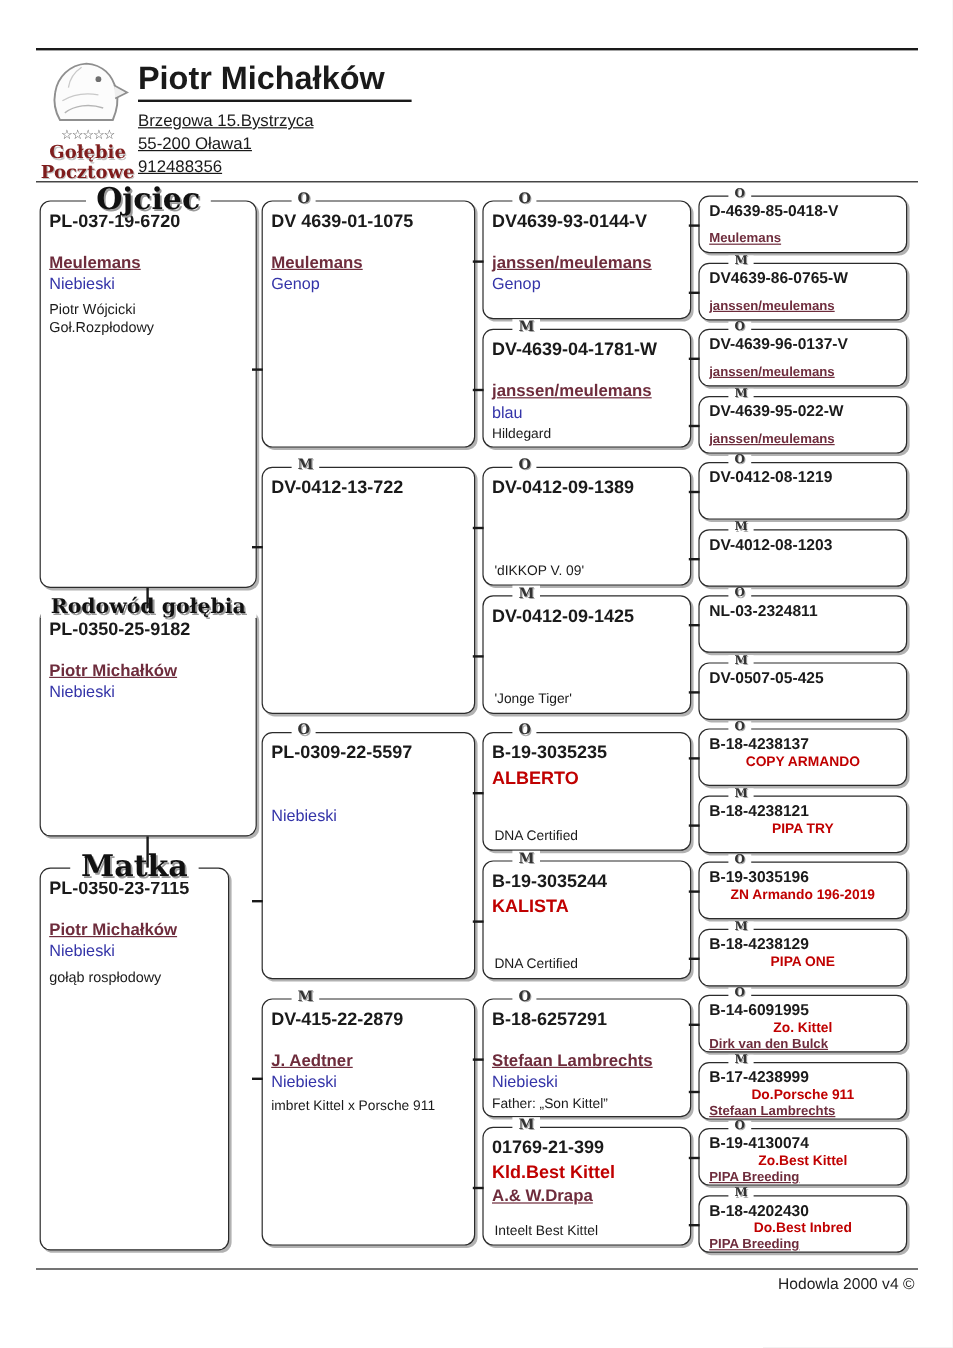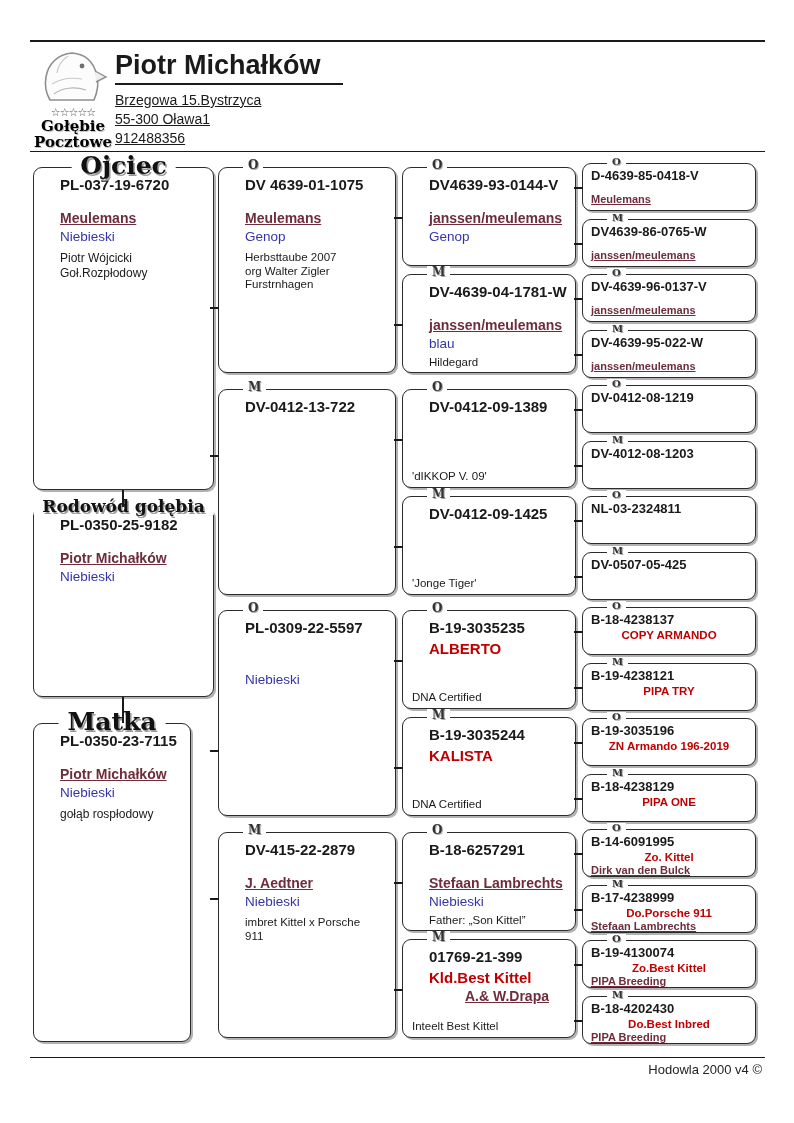--- a/index.html
+++ b/index.html
@@ -5,29 +5,29 @@
   html,body{margin:0;padding:0;background:#e8e8e8;}
   .page{position:relative;width:794px;height:1123px;background:#ffffff;margin:0 auto;
         font-family:"Liberation Sans",sans-serif;color:#1a1a1a;overflow:hidden;}
   .rule{position:absolute;left:30px;width:735px;height:0;border-top:2px solid #1a1a1a;}
   .rule.thin{border-top-width:1.5px;}
 
   
   .logo{position:absolute;left:34px;top:50px;width:78px;text-align:center;}
   .logo .stars{font-size:11px;letter-spacing:-1px;color:#555;line-height:11px;margin-top:1px;}
   .logo .brand{font-family:"DejaVu Serif",serif;font-weight:bold;font-size:15px;line-height:16px;
-               color:#000000;text-shadow:1px 1px 0 #c4c4c4;}
+               color:#7f1d1d;text-shadow:1px 1px 0 #c4c4c4;}
   .owner{position:absolute;left:115px;top:50px;}
   .owner h1{margin:0;font-size:27px;line-height:30px;font-weight:bold;display:inline-block;
             border-bottom:2px solid #1a1a1a;padding:0 22px 3px 0;}
   .owner .addr{margin-top:6px;font-size:14px;line-height:19px;text-decoration:underline;}
 
   
   .pbox{position:absolute;background:#fff;border:1.5px solid #2b2b2b;border-radius:9px;
-        box-shadow:2px 2px 0 #b2b2b2;box-sizing:border-box;padding:6px 26px;}
+        box-shadow:2px 2px 0 #b2b2b2;box-sizing:border-box;padding:6px 7px;}
   .g4.pbox{padding:3px 8px;}
   .stub{position:absolute;left:-9px;width:9px;height:2px;background:#1a1a1a;}
   .sex-label{position:absolute;top:-9px;left:24px;background:#fff;padding:0 5px;
              font-family:"DejaVu Serif",serif;font-weight:bold;font-size:12px;color:#333;
              text-shadow:1px 1px 0 #a8a8a8;line-height:12px;}
   .g4 .sex-label{font-size:10px;top:-7px;line-height:10px;}
   .box-title{position:absolute;top:-15px;left:50%;transform:translateX(-50%);background:#fff;
              padding:0 9px;font-family:"DejaVu Serif",serif;font-weight:bold;font-size:25px;
              line-height:26px;white-space:nowrap;color:#111;text-shadow:1.5px 1.5px 0 #9a9a9a;}
   .box-title.small{font-size:17px;line-height:18px;top:-11px;}
@@ -68,21 +68,21 @@
       <path d="M30,6 C24,10 20,16 19,23" fill="none" stroke="#c9c9c9" stroke-width="1.1"></path>
     </svg>
     <div class="stars">☆☆☆☆☆</div>
     <div class="brand">Gołębie</div>
     <div class="brand">Pocztowe</div>
   </div>
   <div class="owner">
     <h1>Piotr Michałków</h1>
     <div class="addr">
       <div>Brzegowa 15.Bystrzyca</div>
-      <div>55-300 Oława1</div>
+      <div>55-200 Oława1</div>
       <div>912488356</div>
     </div>
   </div>
 
   <div>
 
     <div class="pbox g1" style="left:33px;top:167px;width:181px;height:323px">
       <span class="box-title">Ojciec</span>
       <div class="ring">PL-037-19-6720</div>
       <div class="breeder">Meulemans</div>
@@ -109,23 +109,20 @@
 
     <div class="vconn" style="top:490px;height:17px"></div>
     <div class="vconn" style="top:697px;height:26px"></div>
   <div class="pbox g2" style="left: 218px; top: 167px; width: 178px; height: 206px;">
     <span class="stub" style="top: 139px;"></span>
     <span class="sex-label">O</span>
     <div class="ring">DV 4639-01-1075</div>
 
     <div class="breeder">Meulemans</div>
     <div class="color">Genop</div>
-    <div class="note">Herbsttaube 2007
-org Walter Zigler
-Furstrnhagen</div>
     <div class="footnote"></div>
   </div>
       <div class="pbox g2" style="left: 218px; top: 389px; width: 178px; height: 206px;">
     <span class="stub" style="top: 65px;"></span>
     <span class="sex-label">M</span>
     <div class="ring">DV-0412-13-722</div>
 
     <div class="breeder" style="visibility: hidden;"></div>
 
     <div class="footnote"></div>
@@ -213,21 +210,21 @@
     <div class="breeder">Stefaan Lambrechts</div>
     <div class="color">Niebieski</div>
     <div class="note">Father: „Son Kittel”</div>
     <div class="footnote"></div>
   </div>
       <div class="pbox g3" style="left: 402px; top: 939px; width: 174px; height: 99px;">
     <span class="stub" style="top: 49px;"></span>
     <span class="sex-label">M</span>
     <div class="ring">01769-21-399</div>
     <div class="red-name">Kld.Best Kittel</div>
-    <div class="breeder" style="margin-top: 0px; text-align: right;">A.&amp; W.Drapa</div>
+    <div class="breeder" style="margin-top: 0px;">A.&amp; W.Drapa</div>
 
     <div class="footnote">Inteelt Best Kittel</div>
   </div>
       <div class="pbox g4" style="left: 582px; top: 163px; width: 174px; height: 48px;">
     <span class="stub" style="top: 23px;"></span>
     <span class="sex-label">O</span>
     <div class="ring">D-4639-85-0418-V</div>
 
     <div class="breeder">Meulemans</div>
 
@@ -301,21 +298,21 @@
     <span class="sex-label">O</span>
     <div class="ring">B-18-4238137</div>
     <div class="red-name">COPY ARMANDO</div>
     <div class="breeder" style="margin-top: 0px; visibility: hidden;"></div>
 
     <div class="footnote"></div>
   </div>
       <div class="pbox g4" style="left: 582px; top: 663px; width: 174px; height: 48px;">
     <span class="stub" style="top: 23px;"></span>
     <span class="sex-label">M</span>
-    <div class="ring">B-19-4238121</div>
+    <div class="ring">B-18-4238121</div>
     <div class="red-name">PIPA TRY</div>
     <div class="breeder" style="margin-top: 0px; visibility: hidden;"></div>
 
     <div class="footnote"></div>
   </div>
       <div class="pbox g4" style="left: 582px; top: 718px; width: 174px; height: 48px;">
     <span class="stub" style="top: 23px;"></span>
     <span class="sex-label">O</span>
     <div class="ring">B-19-3035196</div>
     <div class="red-name">ZN Armando 196-2019</div>

